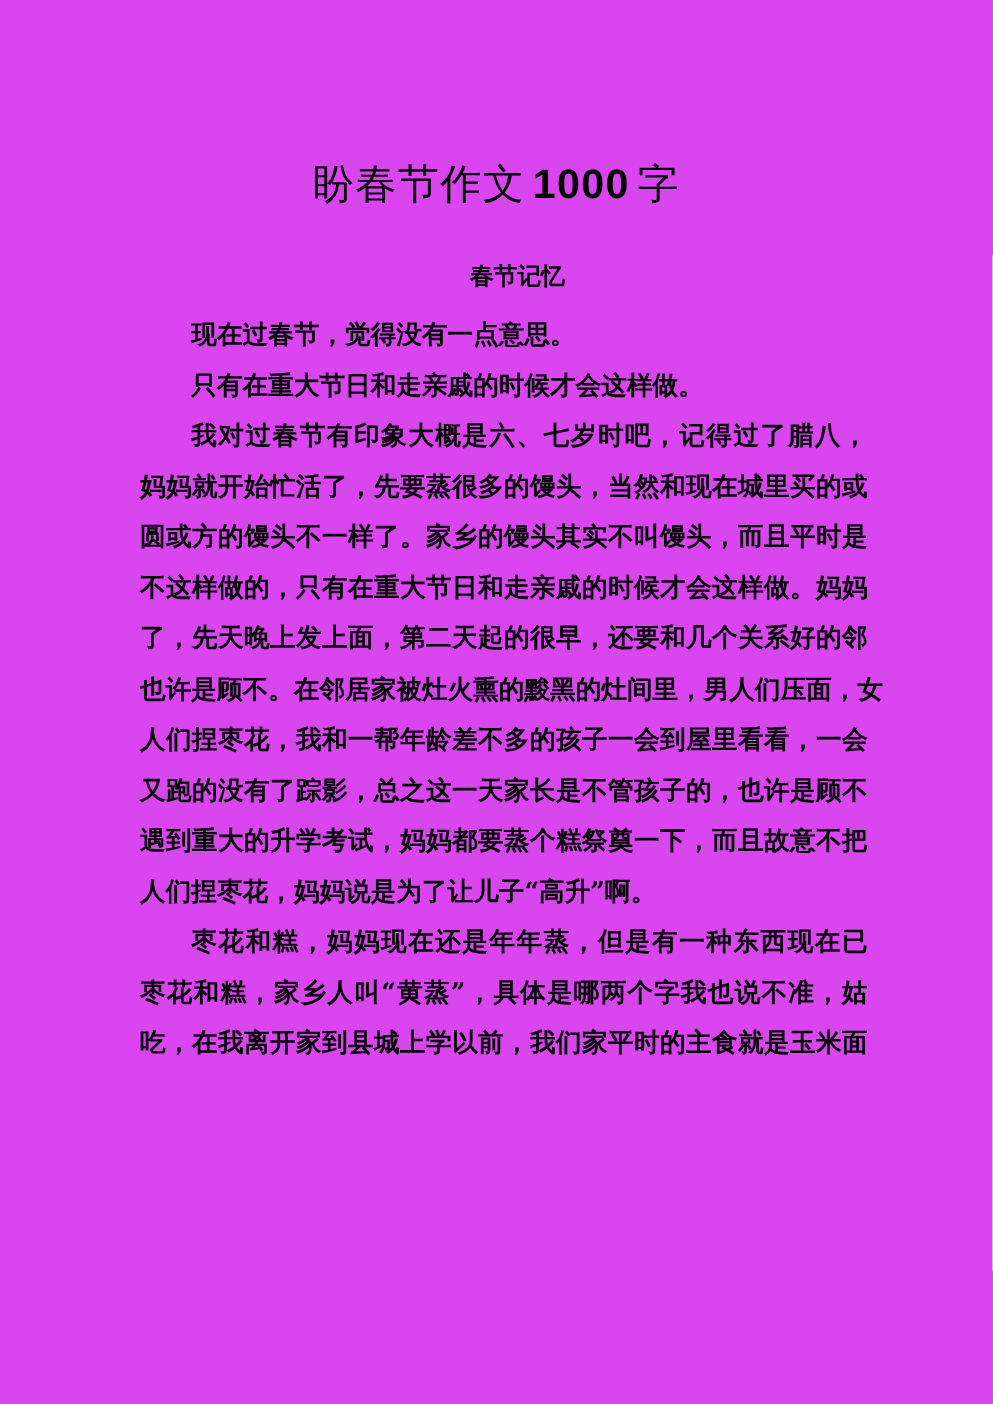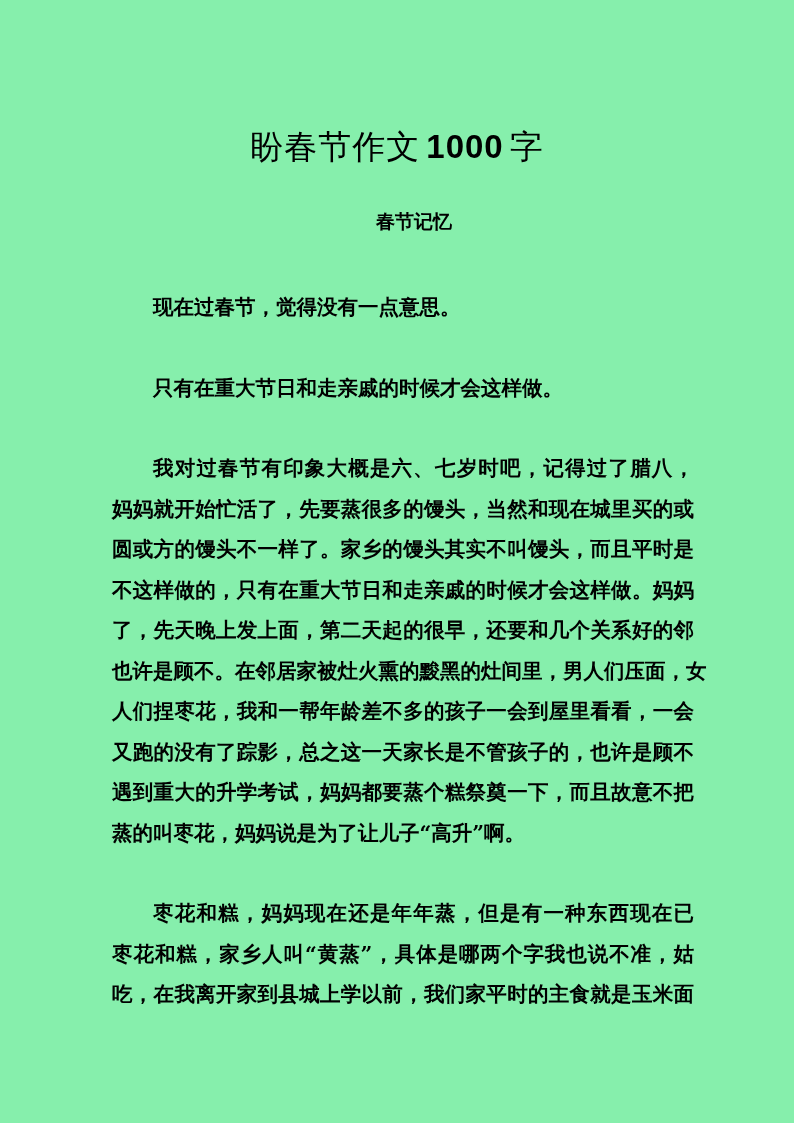--- a/index.html
+++ b/index.html
@@ -14,21 +14,21 @@
       overflow: hidden;
       font-family: "DejaVu Serif", "Liberation Serif", serif;
       color: #000000;
     }
     .page {
       position: absolute;
       left: 0;
       top: 0;
       width: 794px;
       height: 1123px;
-      background: #86efac;
+      background: #d946ef;
     }
     .doc-title {
       position: absolute;
       top: 103px;
       left: 0;
       width: 794px;
       text-align: center;
       font-size: 33px;
       line-height: 44px;
       font-weight: normal;
@@ -64,21 +64,20 @@
       line-height: 40.5px;
       font-size: 20.5px;
       font-weight: bold;
       white-space: nowrap;
       text-align: justify;
       text-align-last: justify;
       letter-spacing: 0;
     }
     .line.indent {
       padding-left: 41px;
-      margin-top: 40px;
     }
     .line.last {
       text-align-last: left;
     }
   </style>
 </head>
 <body>
 
 <div class="page">
   <h1 class="doc-title">
@@ -92,18 +91,18 @@
       <span class="line indent last">只有在重大节日和走亲戚的时候才会这样做。</span>
       <span class="line indent">我对过春节有印象大概是六、七岁时吧，记得过了腊八，</span>
       <span class="line">妈妈就开始忙活了，先要蒸很多的馒头，当然和现在城里买的或</span>
       <span class="line">圆或方的馒头不一样了。家乡的馒头其实不叫馒头，而且平时是</span>
       <span class="line">不这样做的，只有在重大节日和走亲戚的时候才会这样做。妈妈</span>
       <span class="line">了，先天晚上发上面，第二天起的很早，还要和几个关系好的邻</span>
       <span class="line">也许是顾不。在邻居家被灶火熏的黢黑的灶间里，男人们压面，女</span>
       <span class="line">人们捏枣花，我和一帮年龄差不多的孩子一会到屋里看看，一会</span>
       <span class="line">又跑的没有了踪影，总之这一天家长是不管孩子的，也许是顾不</span>
       <span class="line">遇到重大的升学考试，妈妈都要蒸个糕祭奠一下，而且故意不把</span>
-      <span class="line last">蒸的叫枣花，妈妈说是为了让儿子“高升”啊。</span>
+      <span class="line last">人们捏枣花，妈妈说是为了让儿子“高升”啊。</span>
       <span class="line indent">枣花和糕，妈妈现在还是年年蒸，但是有一种东西现在已</span>
       <span class="line">枣花和糕，家乡人叫“黄蒸”，具体是哪两个字我也说不准，姑</span>
       <span class="line">吃，在我离开家到县城上学以前，我们家平时的主食就是玉米面</span>
     </div>
 </div>
 
 </body></html>

